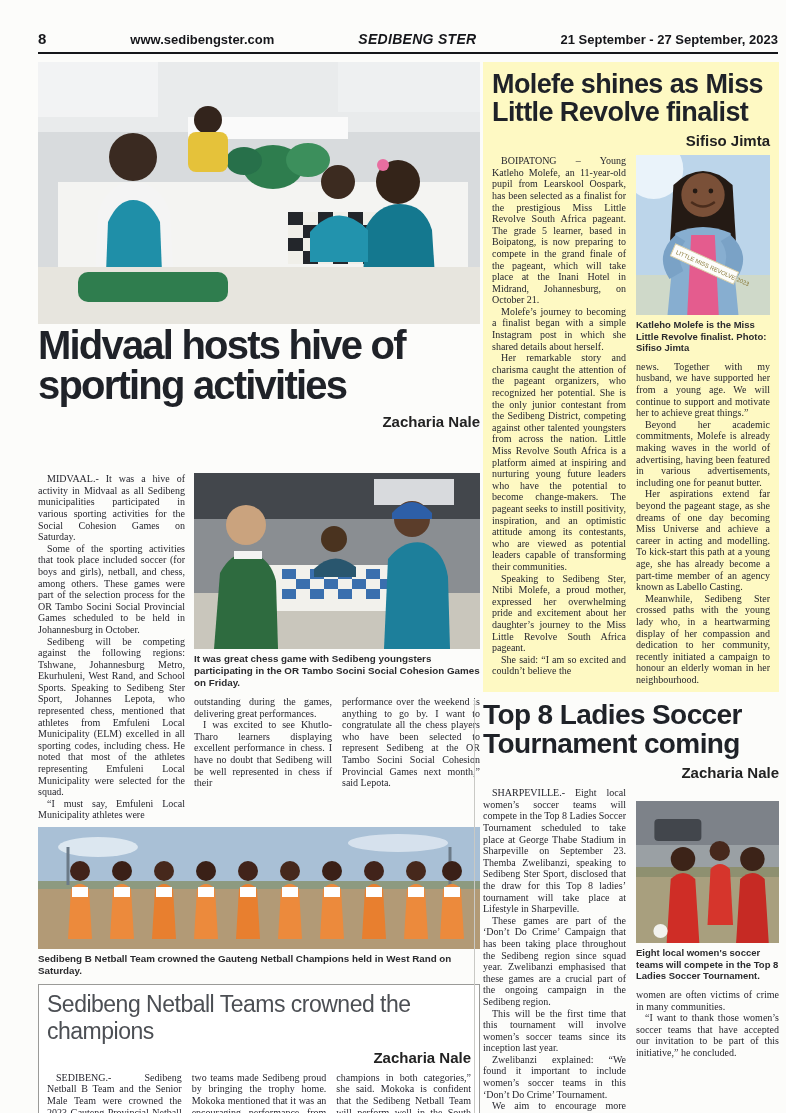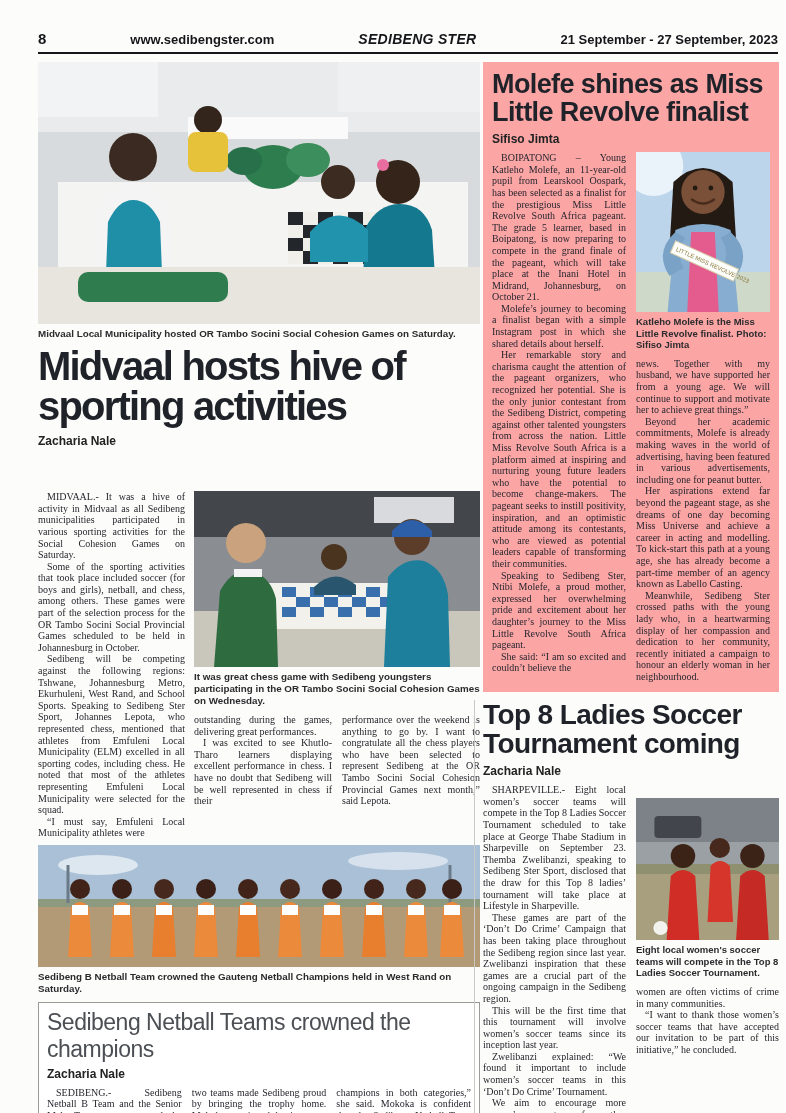--- a/index.html
+++ b/index.html
@@ -24,21 +24,21 @@
   .left-col  { position:absolute; top:62px; left:38px;  width:442px; }
   .right-col { position:absolute; top:62px; left:483px; width:296px; }
   .photo { width:100%; overflow:hidden; background:#ccc; }
   .photo svg { display:block; width:100%; height:100%; }
   .cap {
     font-family:"Liberation Sans", sans-serif; font-weight:bold;
     font-size:9.8px; line-height:1.22; color:#2b2b2e; margin:4px 0 7px;
   }
   .byline {
     font-family:"Liberation Sans", sans-serif; font-weight:bold;
-    font-size:12px; color:#222; margin:3px 0 6px;
+    font-size:15px; color:#222; margin:3px 0 6px;text-align:right;
   }
   p.art { font-size:10px; line-height:1.16; text-indent:9px; text-align:justify; }
   p.art.noind { text-indent:0; }
   .h-xl {
     font-family:"Liberation Sans", sans-serif; font-weight:800;
     font-size:40px; line-height:.99; letter-spacing:-1.8px; color:#1f2228;
     margin:2px 0 8px;
   }
   .h-md {
     font-family:"Liberation Sans", sans-serif; font-weight:800;
@@ -54,21 +54,21 @@
   .mcol1 { width:147px; }
   .mid-right { width:286px; }
   .two-col { display:flex; gap:10px; }
   .two-col .mc { flex:1; }
   .netball-box {
     border:1px solid #9a9a98; padding:5px 8px 6px; margin-top:2px; background:#fff;
   }
   .three-col { display:flex; gap:10px; }
   .three-col .mc { flex:1; }
   .cream-box {
-    background:#fca5a5; padding:8px 9px 6px; height:630px; overflow:hidden;
+    background:#fef9c3; padding:8px 9px 6px; height:630px; overflow:hidden;
   }
   .soccer-sec { border-left:1px solid #c9c9c5; padding-left:8px; margin-left:-9px; margin-top:4px; }
   .pcap { font-size:9.5px; }
 </style>
 </head>
 <body>
 
 <div class="page">
 
   <div class="masthead">
@@ -128,21 +128,20 @@
         <circle cx="345" cy="103" r="6" fill="#e86ea0"></circle>
         <path d="M322 262 L328 165 Q340 142 362 142 Q386 142 394 168 L400 262 Z" fill="#14788f"></path>
 
         <circle cx="300" cy="120" r="17" fill="#3c2b20"></circle>
         <path d="M272 170 Q300 138 330 168 L330 200 L272 200 Z" fill="#2293ad"></path>
 
         <rect x="0" y="205" width="442" height="57" fill="#e7e5de"></rect>
         <rect x="40" y="210" width="150" height="30" fill="#2f7d4e" rx="10"></rect>
       </svg>
     </div>
-    <div class="cap">Midvaal Local Municipality hosted OR Tambo Socini Social Cohesion Games on Saturday.</div>
 
     <h1 class="h-xl">Midvaal hosts hive of sporting activities</h1>
     <div class="byline">Zacharia Nale</div>
 
     <div class="mid-body">
       <div class="mcol1">
         <p class="art">MIDVAAL.- It was a hive of activity in Midvaal as all Sedibeng municipalities participated in various sporting activities for the Social Cohesion Games on Saturday.</p>
         <p class="art">Some of the sporting activities that took place included soccer (for boys and girls), netball, and chess, among others. These games were part of the selection process for the OR Tambo Socini Social Provincial Games scheduled to be held in Johannesburg in October.</p>
         <p class="art">Sedibeng will be competing against the following regions: Tshwane, Johannesburg Metro, Ekurhuleni, West Rand, and School Sports. Speaking to Sedibeng Ster Sport, Johannes Lepota, who represented chess, mentioned that athletes from Emfuleni Local Municipality (ELM) excelled in all sporting codes, including chess. He noted that most of the athletes representing Emfuleni Local Municipality were selected for the squad.</p>
         <p class="art">“I must say, Emfuleni Local Municipality athletes were</p>
@@ -176,21 +175,21 @@
             <rect x="40" y="78" width="28" height="8" fill="#f3f3f3"></rect>
 
             <circle cx="218" cy="46" r="18" fill="#5b3d2a"></circle>
             <path d="M198 40 Q218 18 238 40 L238 46 L198 46 Z" fill="#2d5fa8"></path>
             <path d="M190 176 L194 86 Q210 66 230 70 Q250 78 254 104 L256 176 Z" fill="#1d7f9b"></path>
 
             <circle cx="140" cy="66" r="13" fill="#4a331f"></circle>
             <path d="M120 96 Q140 76 162 94 L162 104 L120 104 Z" fill="#29566e"></path>
           </svg>
         </div>
-        <div class="cap">It was great chess game with Sedibeng youngsters participating in the OR Tambo Socini Social Cohesion Games on Wednesday.</div>
+        <div class="cap">It was great chess game with Sedibeng youngsters participating in the OR Tambo Socini Social Cohesion Games on Friday.</div>
         <div class="two-col">
           <div class="mc">
             <p class="art noind">outstanding during the games, delivering great performances.</p>
             <p class="art">I was excited to see Khutlo-Tharo learners displaying excellent performance in chess. I have no doubt that Sedibeng will be well represented in chess if their</p>
           </div>
           <div class="mc">
             <p class="art noind">performance over the weekend is anything to go by. I want to congratulate all the chess players who have been selected to represent Sedibeng at the OR Tambo Socini Social Cohesion Provincial Games next month,” said Lepota.</p>
           </div>
         </div>
       </div>
@@ -326,21 +325,21 @@
         </div>
       </div>
     </div>
 
     <div class="soccer-sec">
       <h1 class="h-md h-soccer">Top 8 Ladies Soccer Tournament coming</h1>
       <div class="byline">Zacharia Nale</div>
       <div class="two-col">
         <div class="mc">
           <p class="art">SHARPEVILLE.- Eight local women’s soccer teams will compete in the Top 8 Ladies Soccer Tournament scheduled to take place at George Thabe Stadium in Sharpeville on September 23. Themba Zwelibanzi, speaking to Sedibeng Ster Sport, disclosed that the draw for this Top 8 ladies’ tournament will take place at Lifestyle in Sharpeville.</p>
-          <p class="art">These games are part of the ‘Don’t Do Crime’ Campaign that has been taking place throughout the Sedibeng region since last year. Zwelibanzi inspiration that these games are a crucial part of the ongoing campaign in the Sedibeng region.</p>
+          <p class="art">These games are part of the ‘Don’t Do Crime’ Campaign that has been taking place throughout the Sedibeng region since squad year. Zwelibanzi emphasised that these games are a crucial part of the ongoing campaign in the Sedibeng region.</p>
           <p class="art">This will be the first time that this tournament will involve women’s soccer teams since its inception last year.</p>
           <p class="art">Zwelibanzi explained: “We found it important to include women’s soccer teams in this ‘Don’t Do Crime’ Tournament.</p>
           <p class="art">We aim to encourage more women’s soccer teams from other regions to participate.</p>
 
         </div>
         <div class="mc">
           <div class="photo" style="height:142px; margin-top:14px">
             <svg viewBox="0 0 140 142" preserveAspectRatio="none">
               <rect width="140" height="142" fill="#9aa0a4"></rect>
               <rect width="140" height="44" fill="#7d8289"></rect>

